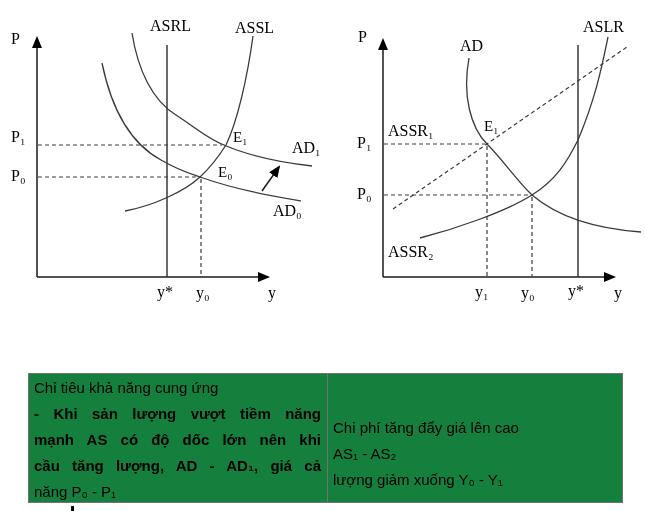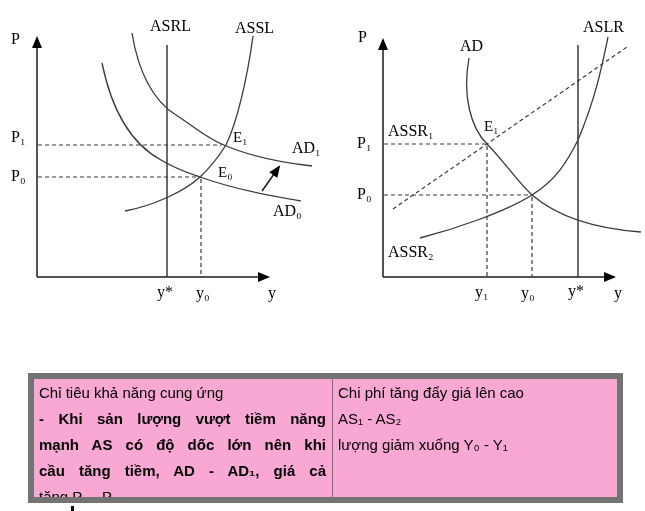--- a/index.html
+++ b/index.html
@@ -14,26 +14,26 @@
   }
   #diagrams text.small{font-size:15px;}
   .curve{stroke:#3a3a3a;stroke-width:1.3;fill:none;}
   .axis{stroke:#1a1a1a;stroke-width:1.5;fill:none;}
   .solidline{stroke:#2c2c2c;stroke-width:1.4;fill:none;}
   .dash{stroke:#3a3a3a;stroke-width:1.2;stroke-dasharray:4 3;fill:none;}
   .shift{stroke:#1a1a1a;stroke-width:1.5;fill:none;}
 
   #tbl{
     position:absolute;left:28px;top:373px;width:595px;height:130px;
-    border:6px solid #737373;box-sizing:border-box;display:flex;
-    font-size:15px;line-height:26px;background:#f9a8d4;
+    border:1px solid #737373;box-sizing:border-box;display:flex;
+    font-size:15px;line-height:26px;background:#15803d;
   }
   .cell{box-sizing:border-box;padding:1px 6px 0 5px;overflow:hidden;}
   .cell-left{width:299px;border-right:1px solid #717171;}
-  .cell-right{flex:1;}
+  .cell-right{flex:1;margin-top:40px;}
   .jline{text-align:justify;text-align-last:justify;font-weight:bold;}
   #frag{position:absolute;left:71px;top:506px;width:3px;height:5px;background:#000;}
 </style>
 </head>
 <body>
 
 <svg id="diagrams" width="645" height="330" viewBox="0 0 645 330">
   <defs>
     <marker id="ah" markerWidth="13" markerHeight="10" refX="10" refY="5" orient="auto" markerUnits="userSpaceOnUse">
       <path d="M0,0 L12,5 L0,10 Z" fill="#000"></path>
@@ -98,22 +98,22 @@
     <text x="568" y="296">y*</text>
     <text x="614" y="298">y</text>
   </g>
 </svg>
 
 <div id="tbl">
   <div class="cell cell-left">
     <div>Chỉ tiêu khả năng cung ứng</div>
     <div class="jline">- Khi sản lượng vượt tiềm năng</div>
     <div class="jline">mạnh AS có độ dốc lớn nên khi</div>
-    <div class="jline">cầu tăng tiềm, AD - AD₁, giá cả</div>
-    <div>tăng P₀ - P₁</div>
+    <div class="jline">cầu tăng lượng, AD - AD₁, giá cả</div>
+    <div>năng P₀ - P₁</div>
   </div>
   <div class="cell cell-right">
     <div>Chi phí tăng đẩy giá lên cao</div>
     <div>AS₁ - AS₂</div>
     <div>lượng giảm xuống Y₀ - Y₁</div>
   </div>
 </div>
 
 <div id="frag"></div>
 

